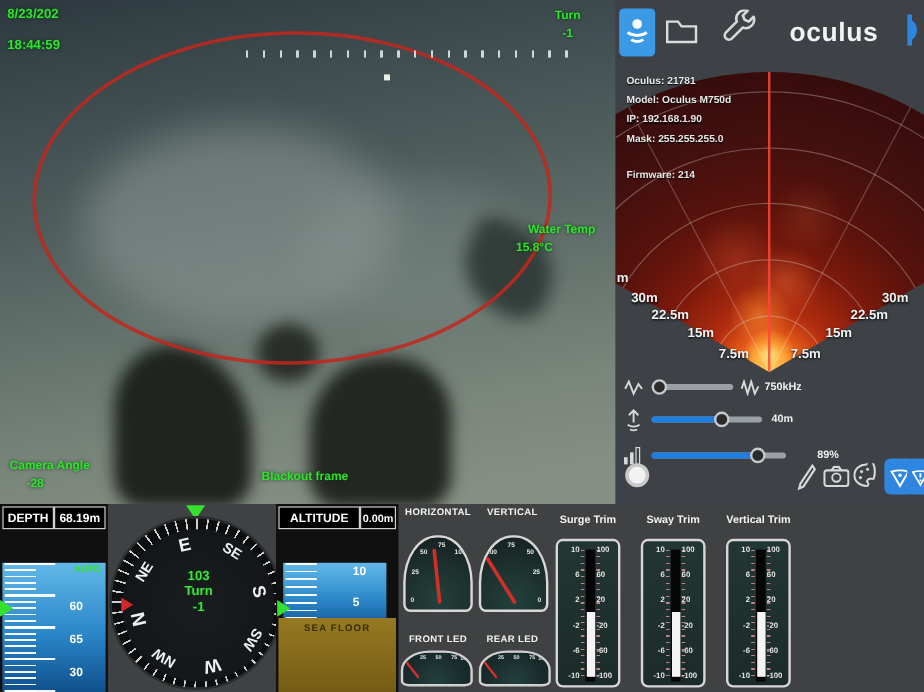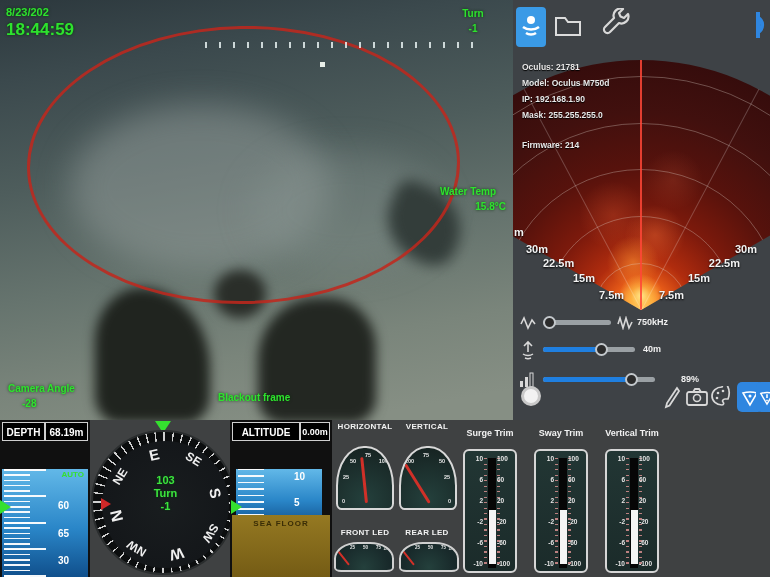--- a/index.html
+++ b/index.html
@@ -99,25 +99,25 @@
     <div class="haze" style="left:70px;top:105px;width:260px;height:165px;background:rgba(155,165,162,.45);"></div>
     <div class="haze" style="left:250px;top:150px;width:190px;height:120px;background:rgba(140,152,150,.3);"></div>
     <div class="blob" style="left:95px;top:288px;width:115px;height:135px;background:#20241f;border-radius:40% 60% 20% 20%;"></div>
     <div class="blob" style="left:258px;top:298px;width:118px;height:125px;background:#232722;border-radius:50% 40% 20% 20%;"></div>
     <div class="blob" style="left:214px;top:270px;width:52px;height:48px;background:#2a2e29;border-radius:50%;"></div>
     <div class="blob" style="left:385px;top:188px;width:78px;height:72px;background:#333d3a;border-radius:20% 60% 30% 60%;transform:rotate(24deg);filter:blur(7px);"></div>
     <div class="abs" id="red-ellipse"></div>
     <div class="abs" id="heading-tape"></div>
     <div class="abs" id="tape-marker"></div>
     <div class="ovl" style="left:6px;top:6px;font-size:11px;">8/23/202</div>
-    <div class="ovl" style="left:6px;top:20px;font-size:17px;">18:44:59</div>
+    <div class="ovl" style="left:6px;top:32px;font-size:11px;">18:44:59</div>
     <div class="ovl" style="left:445px;top:8px;width:56px;text-align:center;font-size:10px;">Turn</div>
     <div class="ovl" style="left:445px;top:23px;width:56px;text-align:center;font-size:10px;">-1</div>
     <div class="ovl" style="left:430px;top:186px;width:76px;text-align:center;font-size:10px;">Water Temp</div>
-    <div class="ovl" style="left:430px;top:201px;width:76px;text-align:right;font-size:10px;">15.8°C</div>
+    <div class="ovl" style="left:430px;top:201px;width:76px;text-align:left;font-size:10px;">15.8°C</div>
     <div class="ovl" style="left:8px;top:383px;font-size:10px;">Camera Angle</div>
     <div class="ovl" style="left:22px;top:398px;font-size:10px;">-28</div>
     <div class="ovl" style="left:218px;top:392px;font-size:10px;filter:blur(.6px);">Blackout frame</div>
   </div>
 
   <div id="sonar" class="abs">
     <div id="fan-clip">
       <div id="fan-circle"></div>
       <div id="fan-glow"></div>
       <div class="ring" style="left:81px;top:263px;width:94px;height:94px;"></div>
@@ -140,20 +140,21 @@
     <div class="toolbtn" style="left:40px;top:10px;width:30px;height:30px;">
       <svg width="30" height="30" viewBox="0 0 30 30">
           <path d="M3 8 h9 l3 4 h12 v13 h-24 z" fill="none" stroke="#dcdcdc" stroke-width="2"></path>
         </svg>
     </div>
     <div class="toolbtn" style="left:88px;top:8px;width:32px;height:34px;">
       <svg width="32" height="34" viewBox="0 0 32 34">
           <path d="M27 6 a7 7 0 0 1-9 9 L9 24 a3.4 3.4 0 0 1-5-5 l9-9 a7 7 0 0 1 9-9 l-4 4 1.5 3.5 L23 10 z" fill="none" stroke="#d8d8d8" stroke-width="2.2" stroke-linejoin="round"></path>
         </svg>
     </div>
+    <div class="abs" style="left:145px;top:14px;color:#f2f2f2;font-size:22px;font-weight:bold;letter-spacing:.5px;">oculus</div>
     <div class="abs" style="left:243px;top:10px;width:20px;height:30px;">
       <svg width="20" height="30" viewBox="0 0 20 30">
           <path d="M2 2 v26 M2 8 a8 8 0 0 1 0 14" stroke="#2f86e0" stroke-width="4" fill="none"></path>
         </svg>
     </div>
 
     <div class="sonar-info" style="top:62px;">Oculus: 21781</div>
     <div class="sonar-info" style="top:78px;">Model: Oculus M750d</div>
     <div class="sonar-info" style="top:94px;">IP: 192.168.1.90</div>
     <div class="sonar-info" style="top:110px;">Mask: 255.255.255.0</div>

